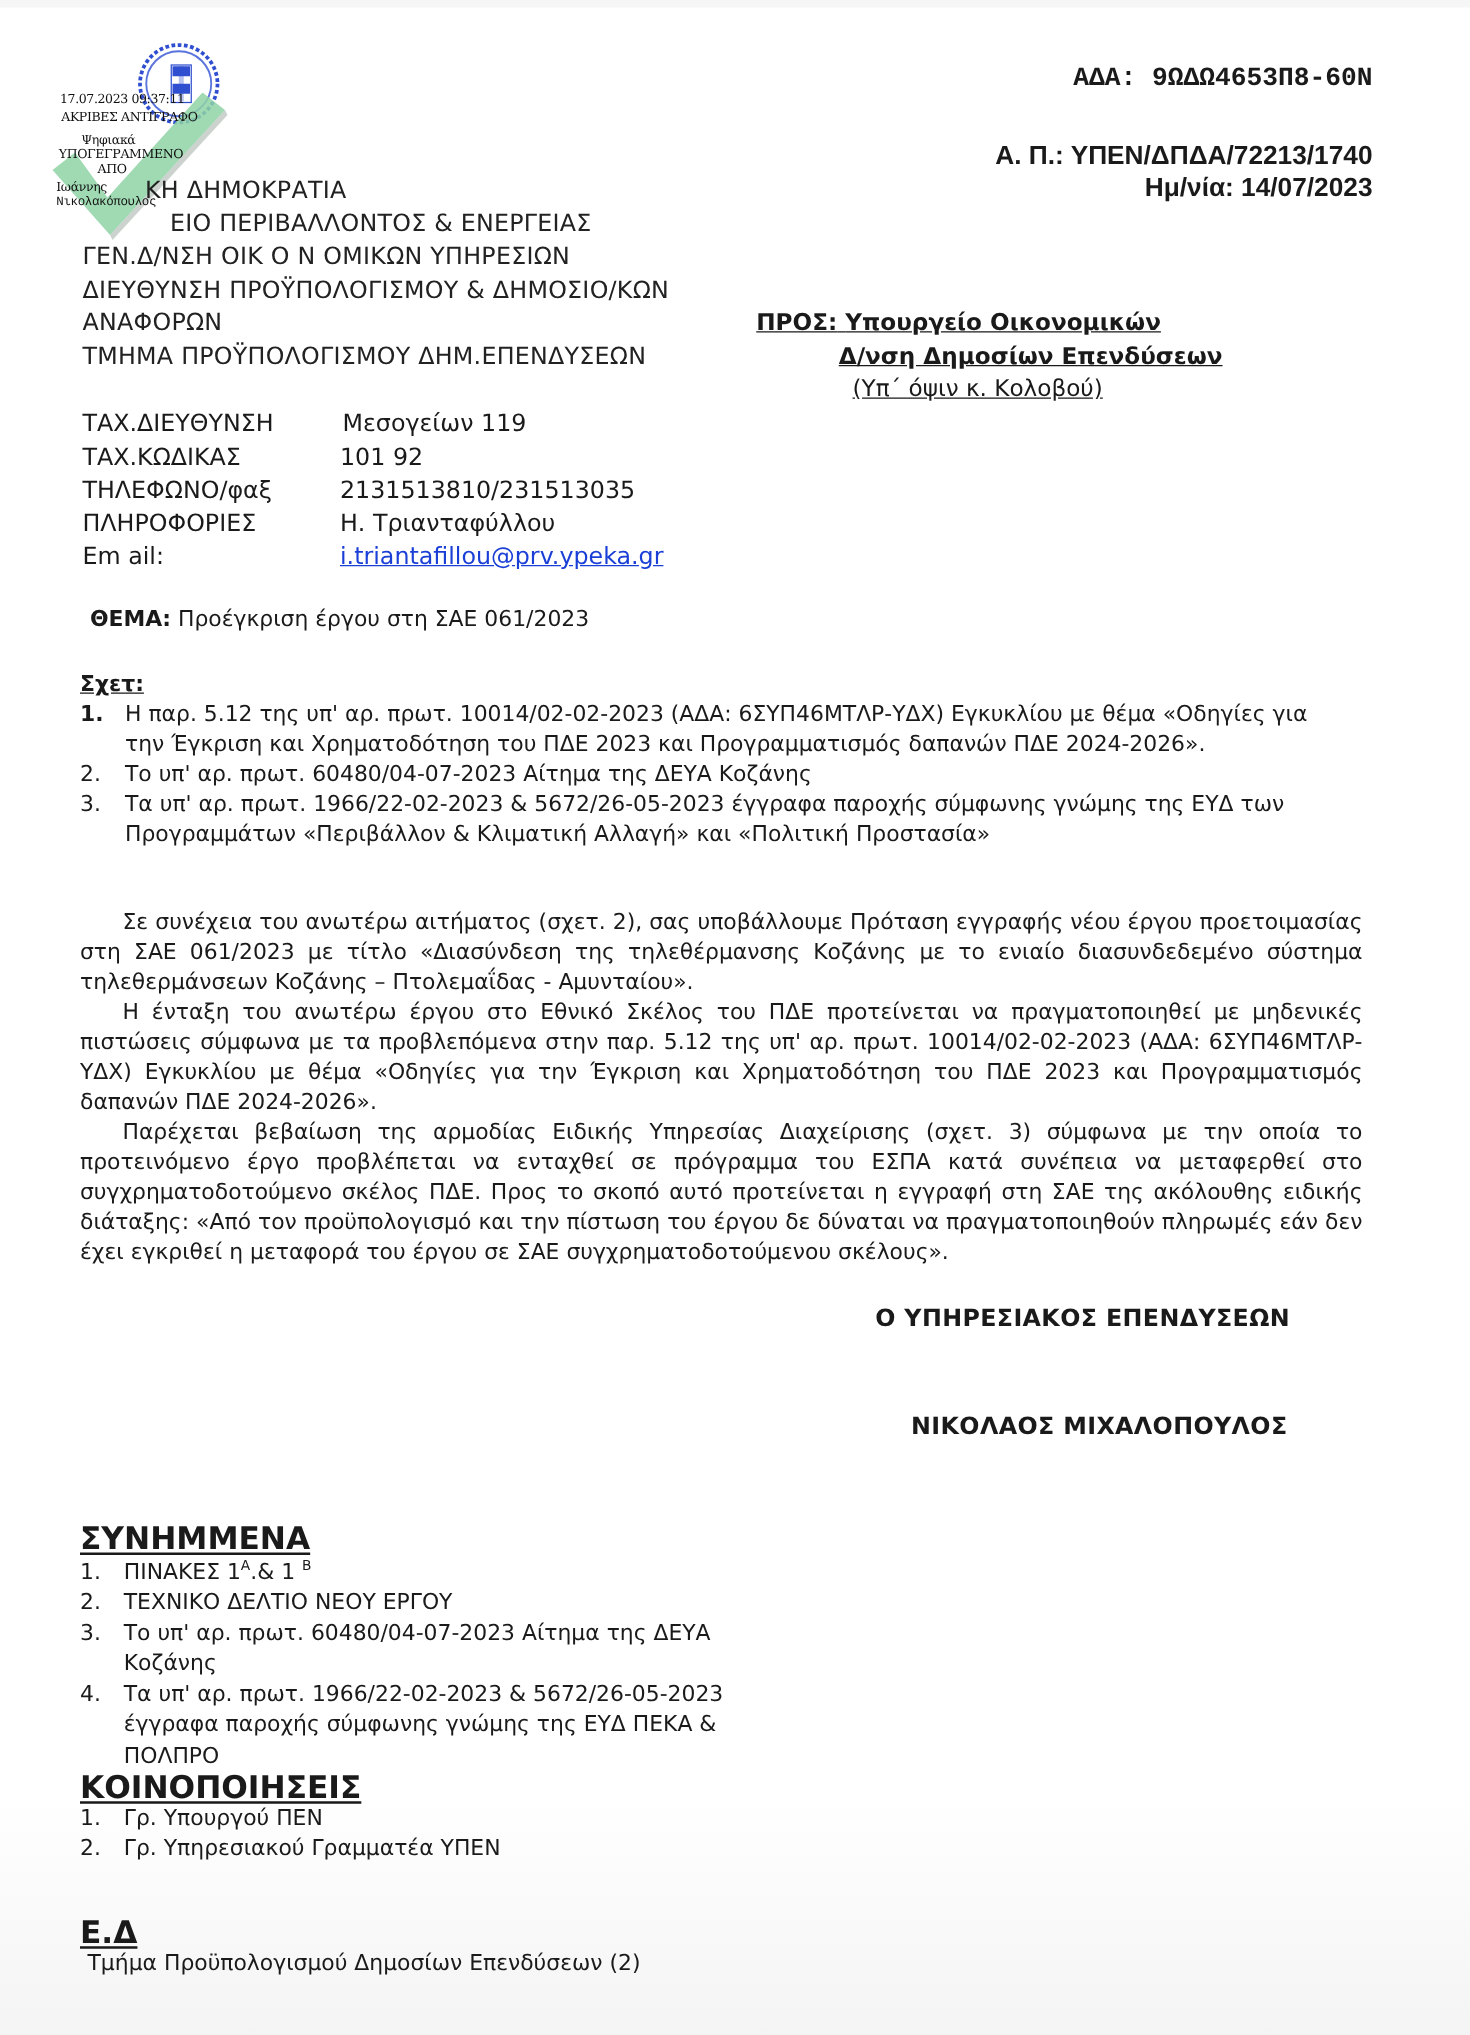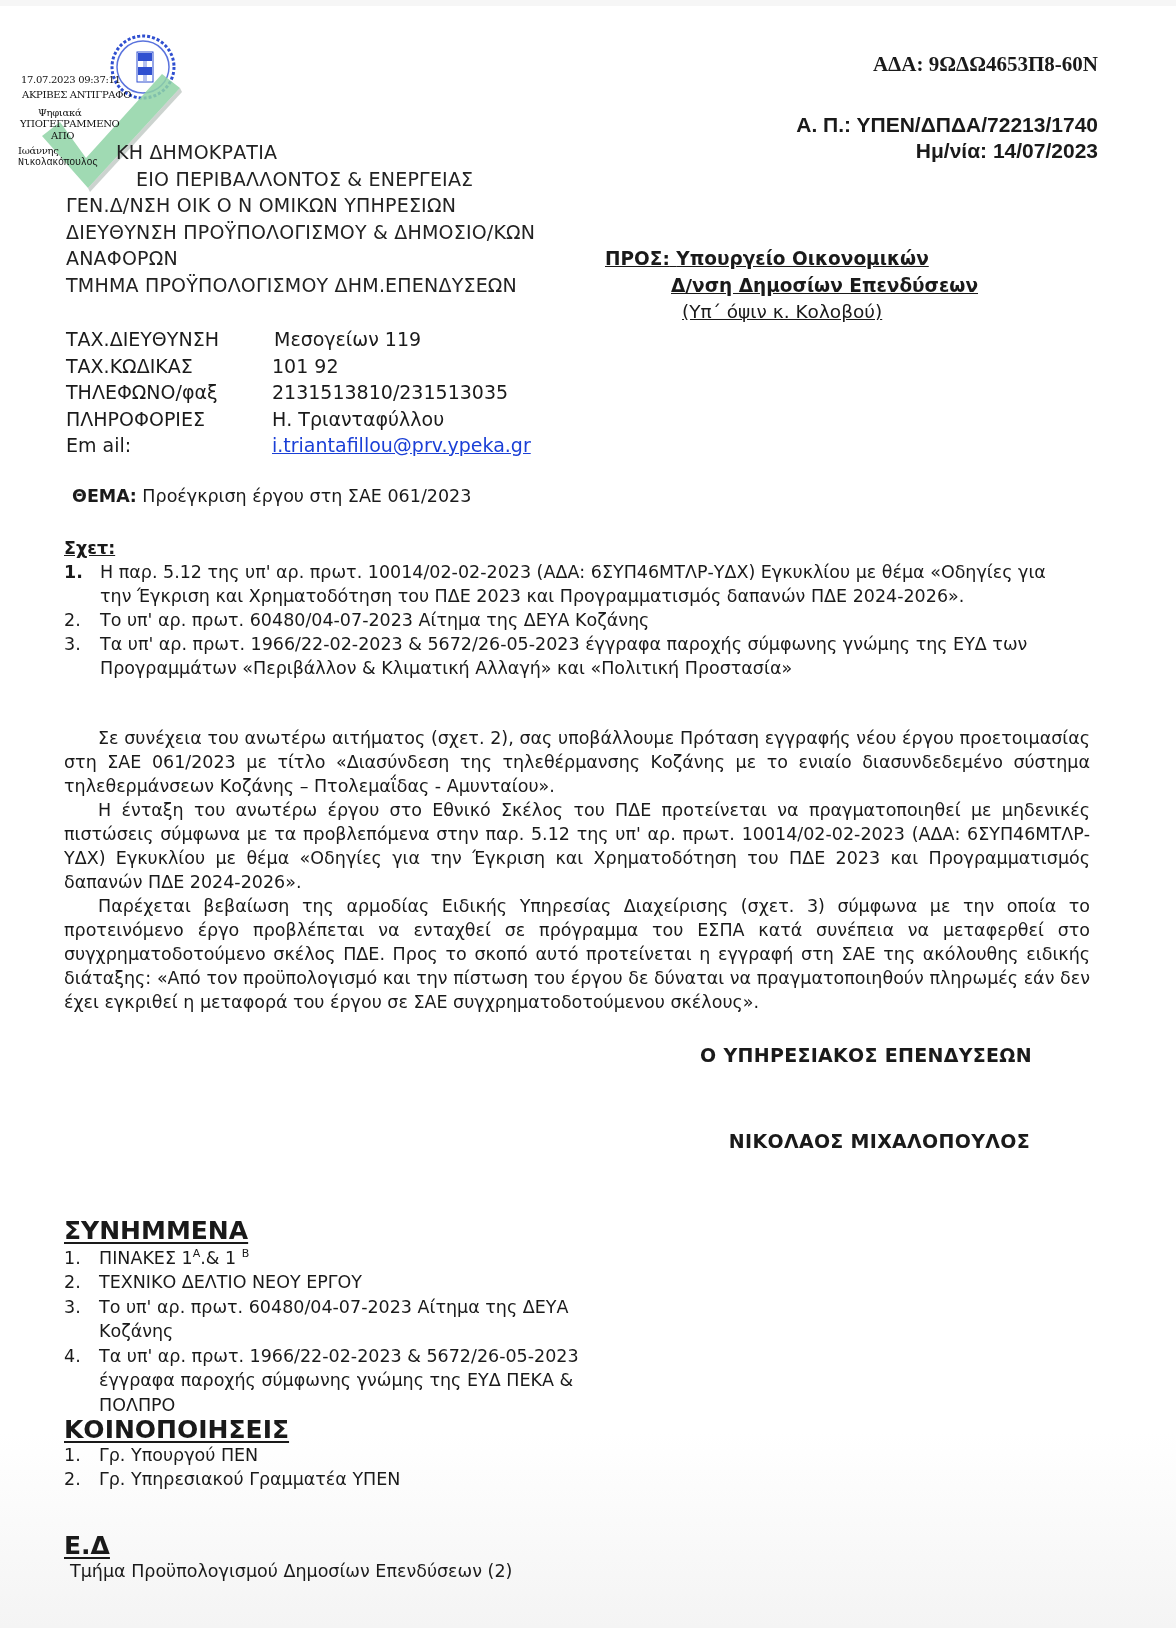--- a/index.html
+++ b/index.html
@@ -7,28 +7,28 @@
     body { font-family: "DejaVu Sans", sans-serif; color: #1a1a1a; position: relative; overflow: hidden; }
     .page {
       position: absolute; left: 0; top: 6px; width: 1176px; height: 1622px;
       background: linear-gradient(to bottom, #ffffff 0%, #ffffff 88%, #f4f4f4 100%);
     }
 
     
     .emblem { position: absolute; left: 108px; top: 26px; width: 70px; height: 70px; }
     .stamp { position: absolute; left: 14px; top: 40px; width: 190px; height: 150px; }
     .stamp-check { position: absolute; left: 20px; top: 20px; }
-    .stamp-text { position: absolute; font-family: "DejaVu Serif", serif; font-size: 10px; color: #111; line-height: 12px; letter-spacing: -0.3px; }
+    .stamp-text { position: absolute; font-family: "DejaVu Serif", serif; font-size: 10px; color: #111; line-height: 12px; letter-spacing: -0.3px; margin-left: 27px; }
 
     
     .org { position: absolute; left: 66px; top: 133px; font-size: 19px; line-height: 26.5px; letter-spacing: 0.2px; color: #222; font-weight: normal; }
     .org div { white-space: nowrap; }
 
     
-    .ada { position: absolute; right: 78px; top: 46px; font-family: Liberation Serif, serif; font-weight: bold; font-size: 21px; text-align: right; }
+    .ada { position: absolute; right: 78px; top: 46px; font-family: Liberation Mono, monospace; font-weight: bold; font-size: 21px; text-align: right; }
     .protocol { position: absolute; right: 78px; top: 106px; font-family: "Liberation Sans", sans-serif; font-weight: bold; font-size: 21px; text-align: right; line-height: 26px; }
 
     .to-block { position: absolute; left: 605px; top: 240px; font-size: 18.5px; line-height: 26.5px; text-decoration: underline; }
     .to-label { font-weight: bold; }
     .to-line1 { font-weight: bold; }
     .to-line2 { font-weight: bold; padding-left: 66px; }
     .to-line3 { padding-left: 77px; }
 
     
     .contacts { position: absolute; left: 66px; top: 320px; font-size: 19px; line-height: 26.5px; }

